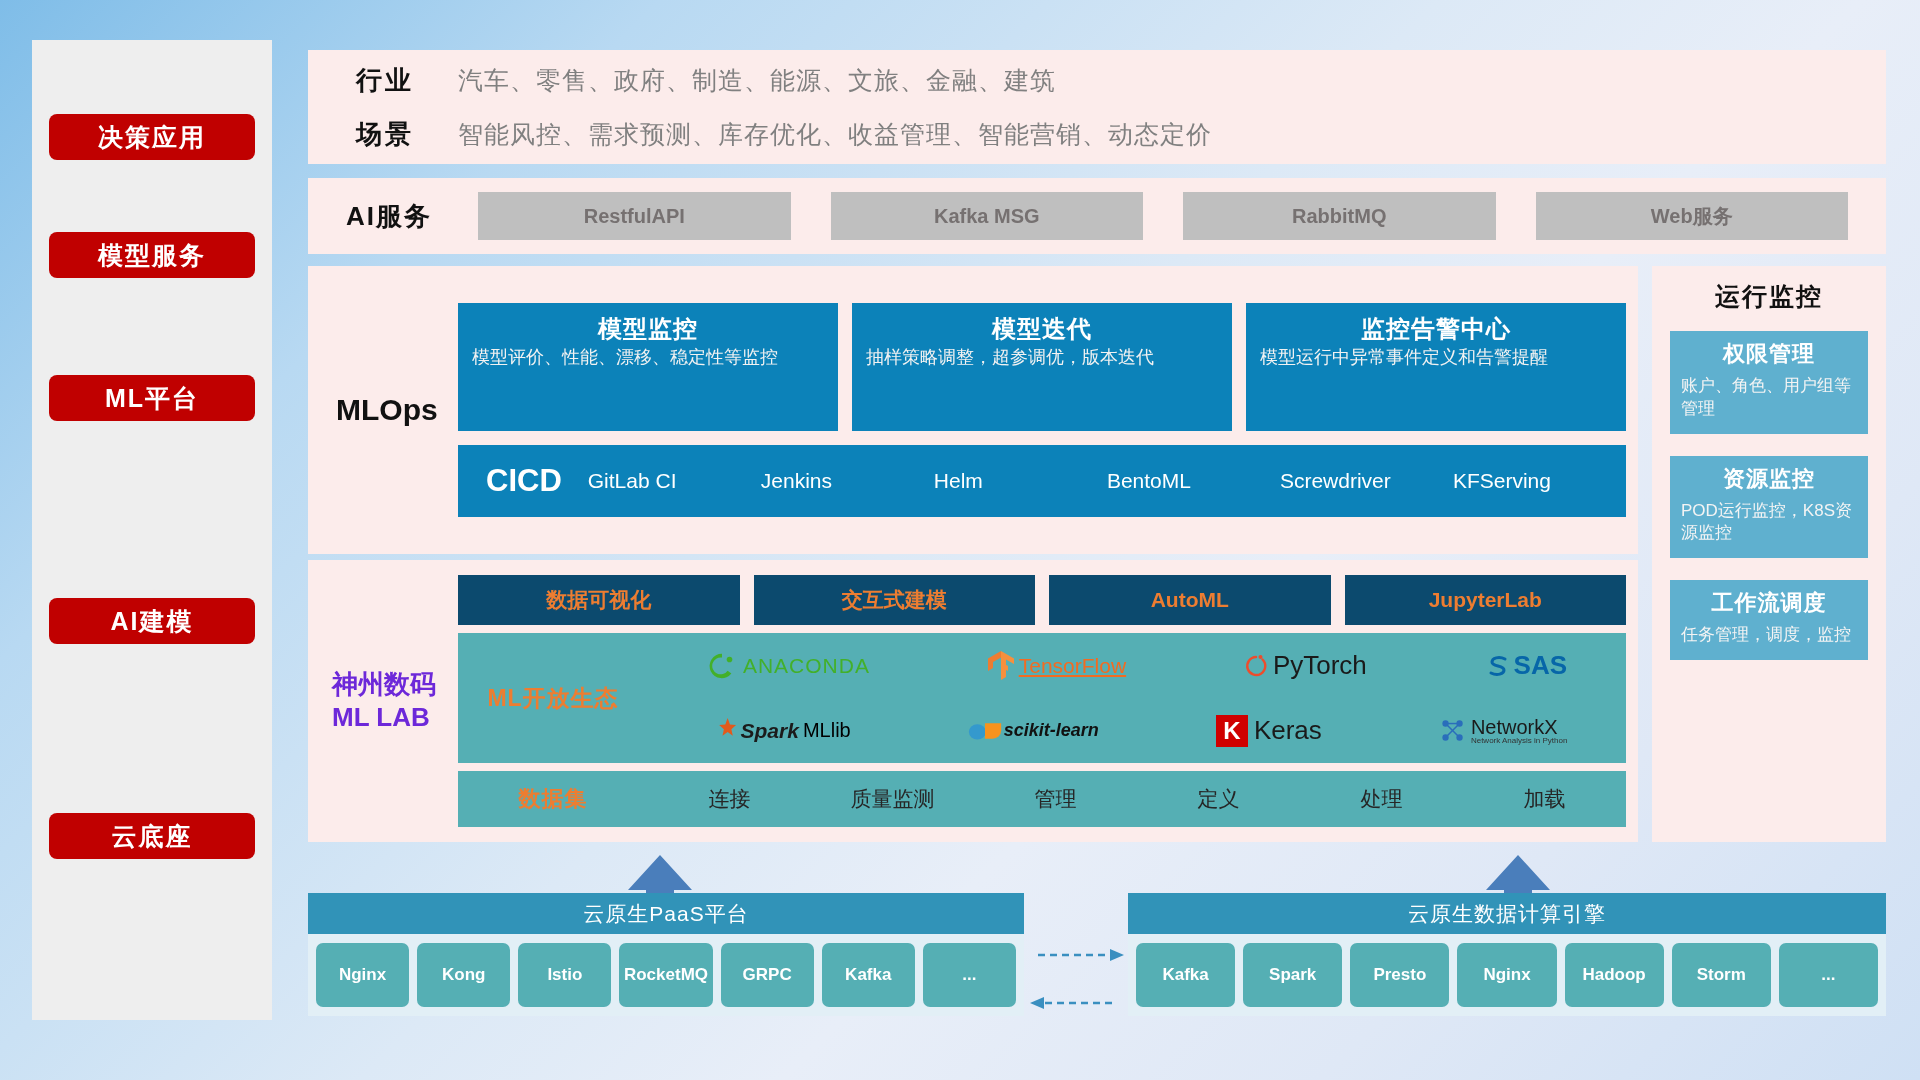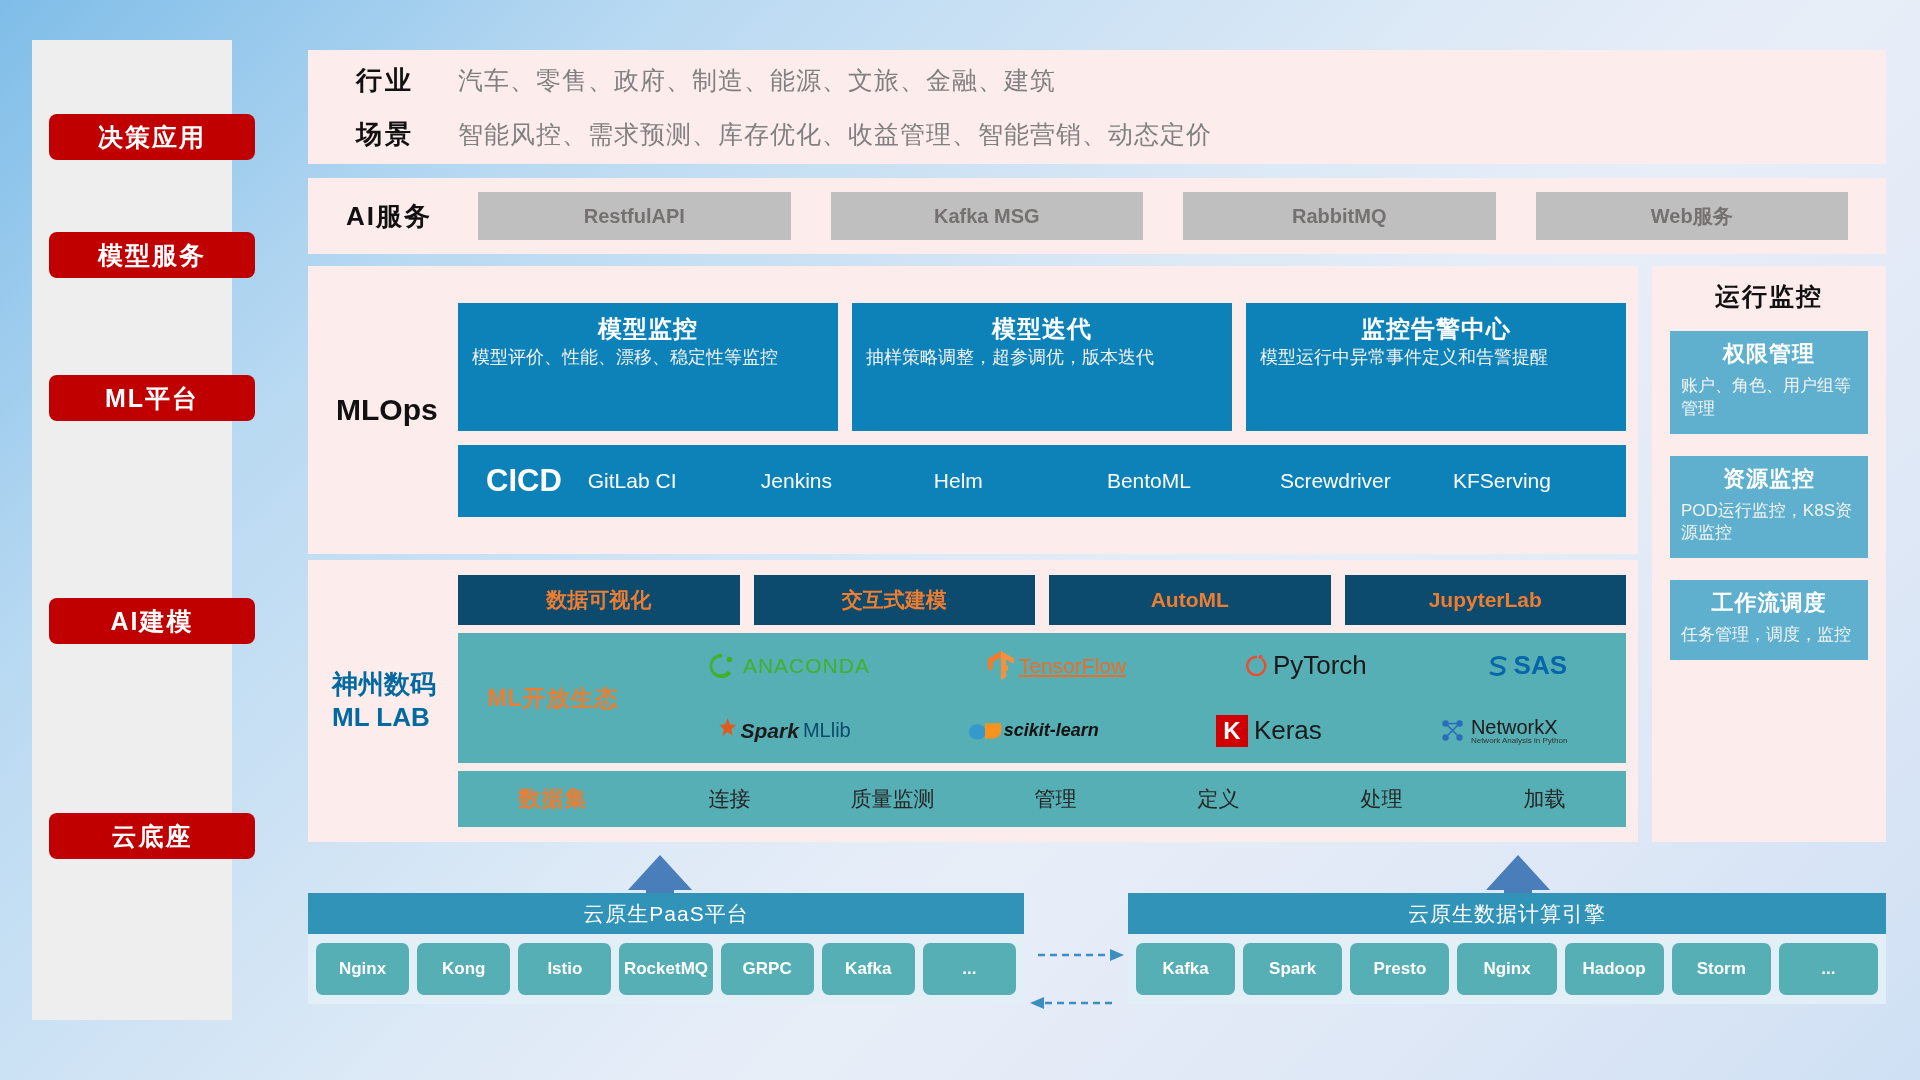--- a/index.html
+++ b/index.html
@@ -8,21 +8,21 @@
     font-family: "Liberation Sans", "DejaVu Sans", sans-serif;
     background: linear-gradient(135deg, #7fbde8 0%, #b8d9f2 22%, #dce9f6 48%, #e8eef8 62%, #dfe8f6 80%, #cfe0f4 100%);
     overflow: hidden;
     position: relative;
   }
 
   
   .left-rail {
     position: absolute;
     left: 32px; top: 40px;
-    width: 200px; height: 980px;
+    width: 240px; height: 980px;
     background: #eeeeee;
   }
   .layer-chip {
     position: absolute;
     left: 17px;
     width: 206px;
     height: 46px;
     background: #c00000;
     border-radius: 8px;
     color: #fff;
@@ -107,21 +107,21 @@
     line-height: 1.1; word-break: break-all;
   }
 
   
   .row-model {
     left: 308px; top: 560px; width: 1330px; height: 282px;
     display: flex; align-items: center;
   }
   .model-title {
     width: 150px; padding-left: 24px;
-    font-size: 26px; font-weight: bold; color: #0369a1; line-height: 1.28;
+    font-size: 26px; font-weight: bold; color: #6d28d9; line-height: 1.28;
   }
   .model-body { flex: 1; padding: 8px 12px 8px 0; }
   .tool-row { display: flex; gap: 14px; margin-bottom: 8px; }
   .tool-chip {
     flex: 1; height: 50px; background: #0c4a6e;
     color: #ed7d31; font-size: 21px; font-weight: bold;
     display: flex; align-items: center; justify-content: center;
   }
   .eco-band {
     background: #55afb4; height: 130px; display: flex; align-items: center;
@@ -170,21 +170,21 @@
   .cloud-head {
     background: #3193b8; color: #fff; height: 41px;
     display: flex; align-items: center; justify-content: center;
     font-size: 21px; letter-spacing: 1px;
   }
   .cloud-body {
     background: #e2eff6; padding: 9px 8px; display: flex; gap: 8px;
   }
   .cloud-chip {
     flex: 1; background: #55afb4; border-radius: 7px;
-    height: 52px; color: #fff; font-size: 17px; font-weight: bold;
+    height: 64px; color: #fff; font-size: 17px; font-weight: bold;
     display: flex; align-items: center; justify-content: center;
     text-align: center; line-height: 1.12; padding: 2px;
   }
 </style>
 </head>
 <body>
 
 <div class="left-rail">
   <div class="layer-chip chip-0">决策应用</div>
   <div class="layer-chip chip-1">模型服务</div>
@@ -298,21 +298,21 @@
           </span>
         </div>
 
         <div class="eco-line">
 
           <span style="display:flex;align-items:center;gap:4px;">
             <svg width="30" height="30" viewBox="0 0 32 32">
               <polygon points="22,2 24.5,9 31,9.5 26,14 27.5,21 22,17 16.5,21 18,14 13,9.5 19.5,9" fill="#e25a1c"></polygon>
             </svg>
             <span style="font-size:21px;color:#1b1b1b;font-style:italic;font-weight:bold;">Spark</span>
-            <span style="font-size:20px;color:#0c4a6e;">MLlib</span>
+            <span style="font-size:20px;color:#000000;">MLlib</span>
           </span>
 
           <span style="display:flex;align-items:center;gap:2px;">
             <svg width="34" height="26" viewBox="0 0 40 30">
               <ellipse cx="11" cy="16" rx="10" ry="9" fill="#3499cd"></ellipse>
               <path d="M20 6 h19 v8 a10 10 0 0 1 -10 10 h-9 z" fill="#f7931e"></path>
             </svg>
             <span style="font-size:18px;color:#111;font-style:italic;font-weight:bold;">scikit-learn</span>
           </span>
 

